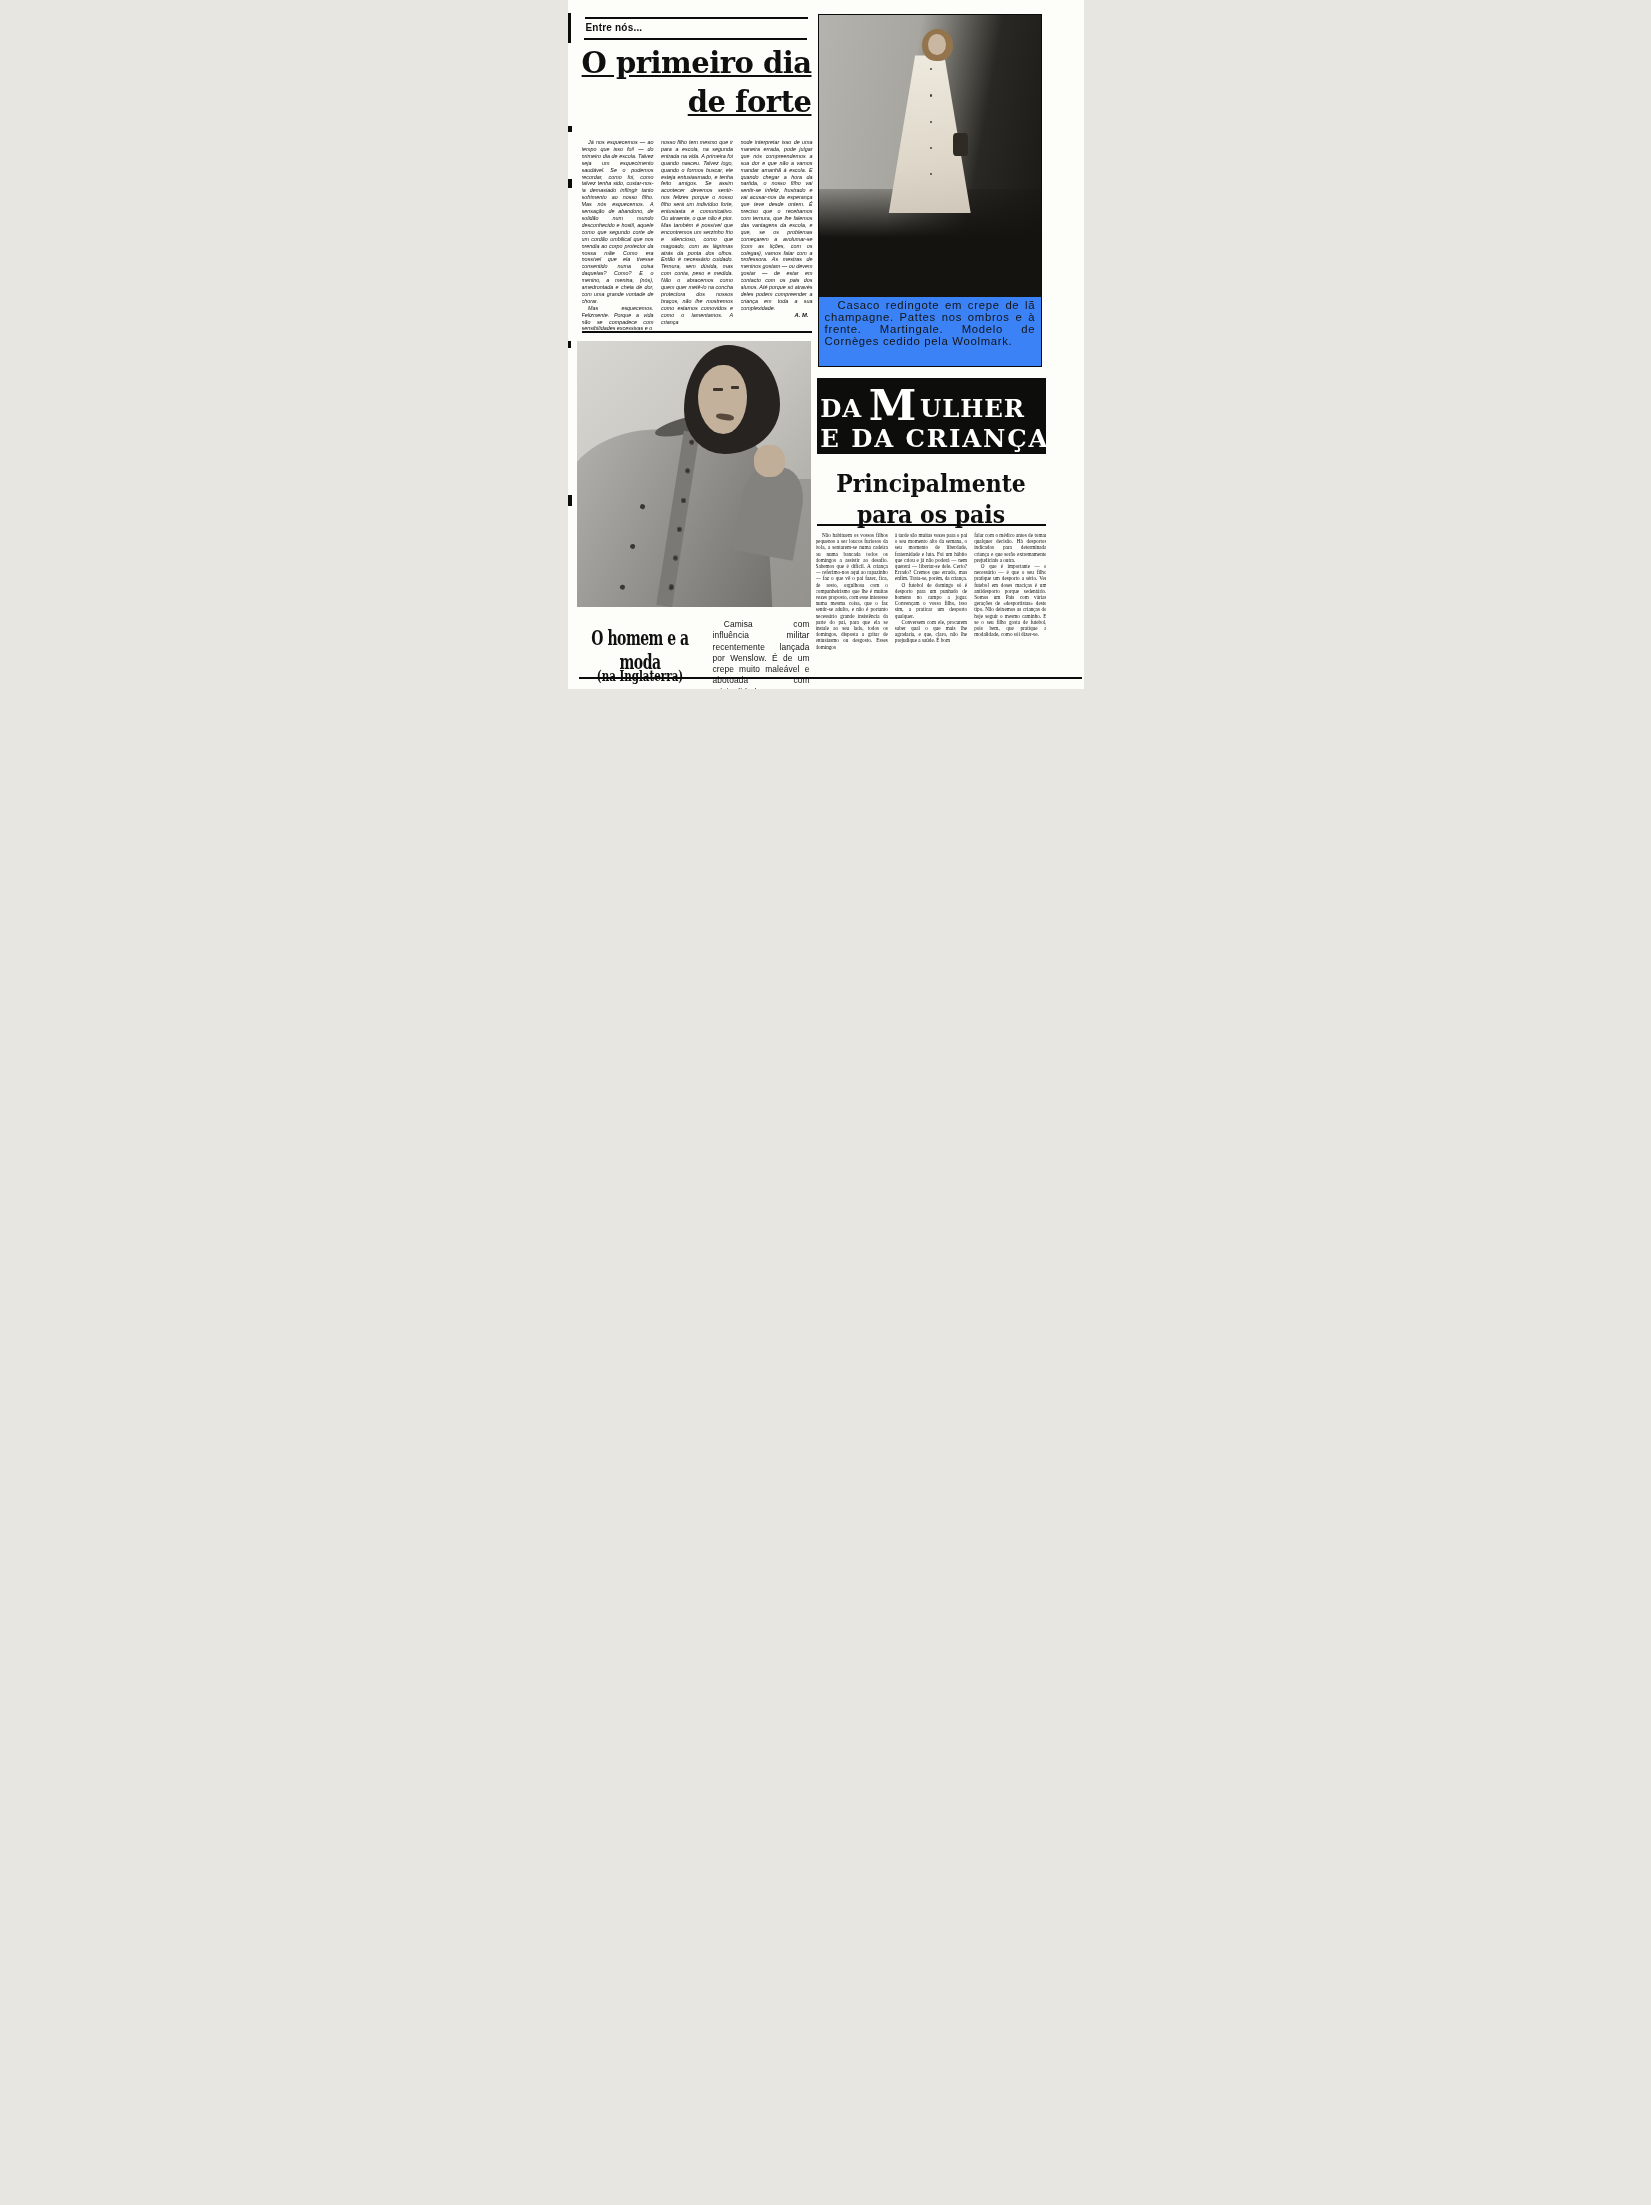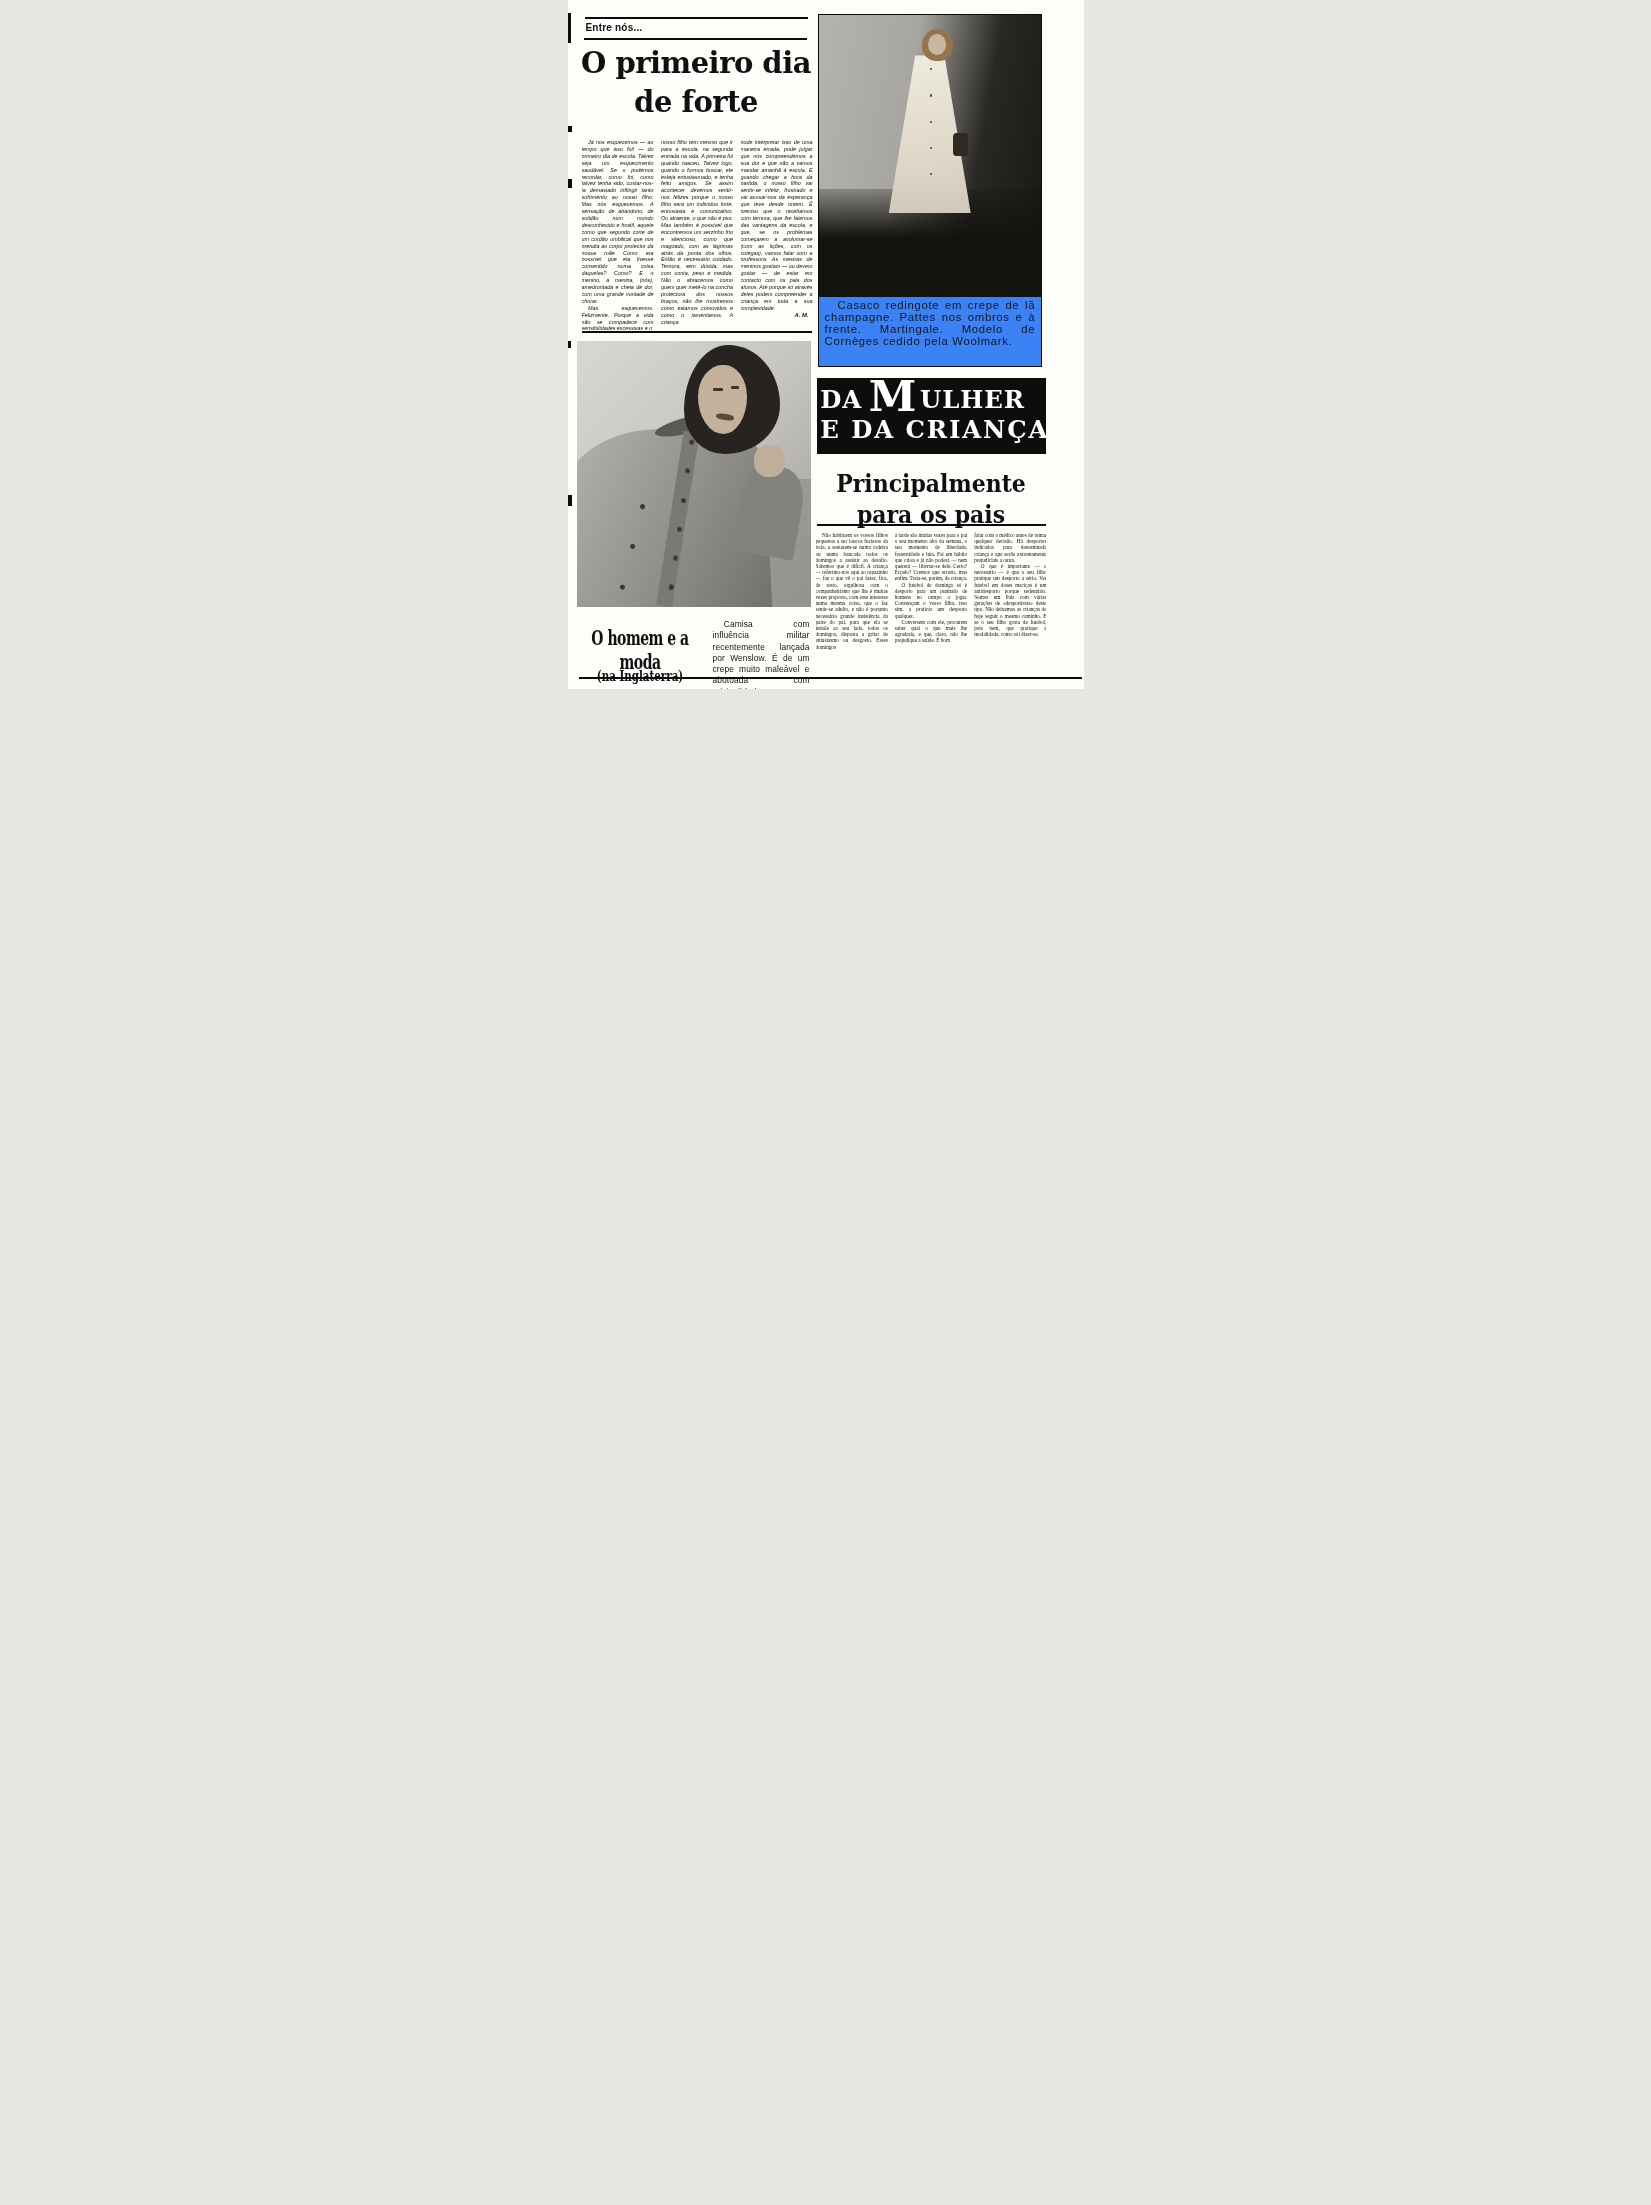--- a/index.html
+++ b/index.html
@@ -6,22 +6,22 @@
   .page{position:relative;width:516px;height:689px;margin:0 auto;background:#fdfdfa;color:#101010;
         font-family:"Liberation Sans",sans-serif;overflow:hidden;}
   .rule{position:absolute;background:#0c0c0c;}
   .edge-mark{position:absolute;background:#0c0c0c;}
 
   
   .section-label{position:absolute;left:18px;top:21.6px;font-family:"Liberation Sans",sans-serif;
         font-weight:bold;font-size:10px;letter-spacing:0.2px;text-align:center;}
 
   
-  .main-title{position:absolute;left:13px;top:44px;width:231px;text-align:center;
-        font-family:"DejaVu Serif",serif;font-weight:bold;font-size:29px;line-height:1.36;letter-spacing:-0.5px;}
+  .main-title{position:absolute;left:13px;top:44px;width:231px;text-align:right;
+        font-family:"DejaVu Serif",serif;font-weight:bold;font-size:29px;line-height:1.36;letter-spacing:-0.5px;text-decoration:underline;}
   .cols{position:absolute;display:flex;}
   .cols-top{left:14px;top:139px;width:231px;height:193px;gap:7.5px;}
   .col{flex:1;text-align:justify;overflow:hidden;}
   .col p{margin:0;text-indent:6.6px;}
   .col[data-first-noindent="true"] p:first-child{text-indent:0;}
   .col-ital{font-family:"Liberation Sans",sans-serif;font-style:italic;font-size:5.4px;line-height:6.9px;}
   .col-serif{font-family:"Liberation Serif",serif;font-size:5.2px;line-height:6.2px;}
   .signature{position:absolute;left:175px;top:312px;width:66px;text-align:right;padding-right:3.8px;
         font-family:"Liberation Sans",sans-serif;font-style:italic;font-weight:bold;font-size:5.9px;}
 
@@ -37,21 +37,21 @@
   .wp-buttons{position:absolute;left:50%;top:19%;width:2.3px;height:38%;display:flex;flex-direction:column;
         justify-content:space-between;align-items:center;}
   .wp-buttons i{width:2.3px;height:2.3px;border-radius:50%;background:#46413a;}
   .wp-bag{position:absolute;left:60.5%;top:42%;width:7%;height:8%;background:#2e2a24;border-radius:20%;}
   .photo-caption{position:absolute;left:6.1px;right:5.2px;top:284px;font-family:"Liberation Sans",sans-serif;
         font-size:11.3px;line-height:12.2px;letter-spacing:0.7px;text-align:justify;text-indent:13px;color:#141414;}
 
   
   .banner{position:absolute;left:249px;top:378px;width:229px;height:76px;background:#0d0d0c;color:#fff;
         font-family:"DejaVu Serif",serif;font-weight:bold;overflow:hidden;}
-  .banner-line1{padding:8.4px 0 0 3.8px;font-size:24.4px;line-height:28px;letter-spacing:0.9px;white-space:nowrap;}
+  .banner-line1{padding:8.4px 0 0 3.8px;font-size:24.4px;line-height:28px;letter-spacing:0.9px;white-space:nowrap;margin-top:9px;}
   .banner-m{display:inline-block;font-size:43px;line-height:0;transform:translateY(2.8px);margin:0 2.8px 0 6.6px;}
   .banner-line2{padding:1.9px 0 0 3.8px;font-size:24.4px;line-height:28px;letter-spacing:1.9px;white-space:nowrap;}
 
   
   .headline2{position:absolute;left:248px;top:468px;width:231px;text-align:center;
         font-family:"DejaVu Serif",serif;font-weight:bold;font-size:22px;line-height:1.32;transform:scaleY(1.08);transform-origin:top;}
   .cols-bottom{left:248px;top:532px;width:231px;height:149px;gap:7px;}
 
   
   .photo-man{position:absolute;left:9px;top:341px;width:234px;height:266px;overflow:hidden;

